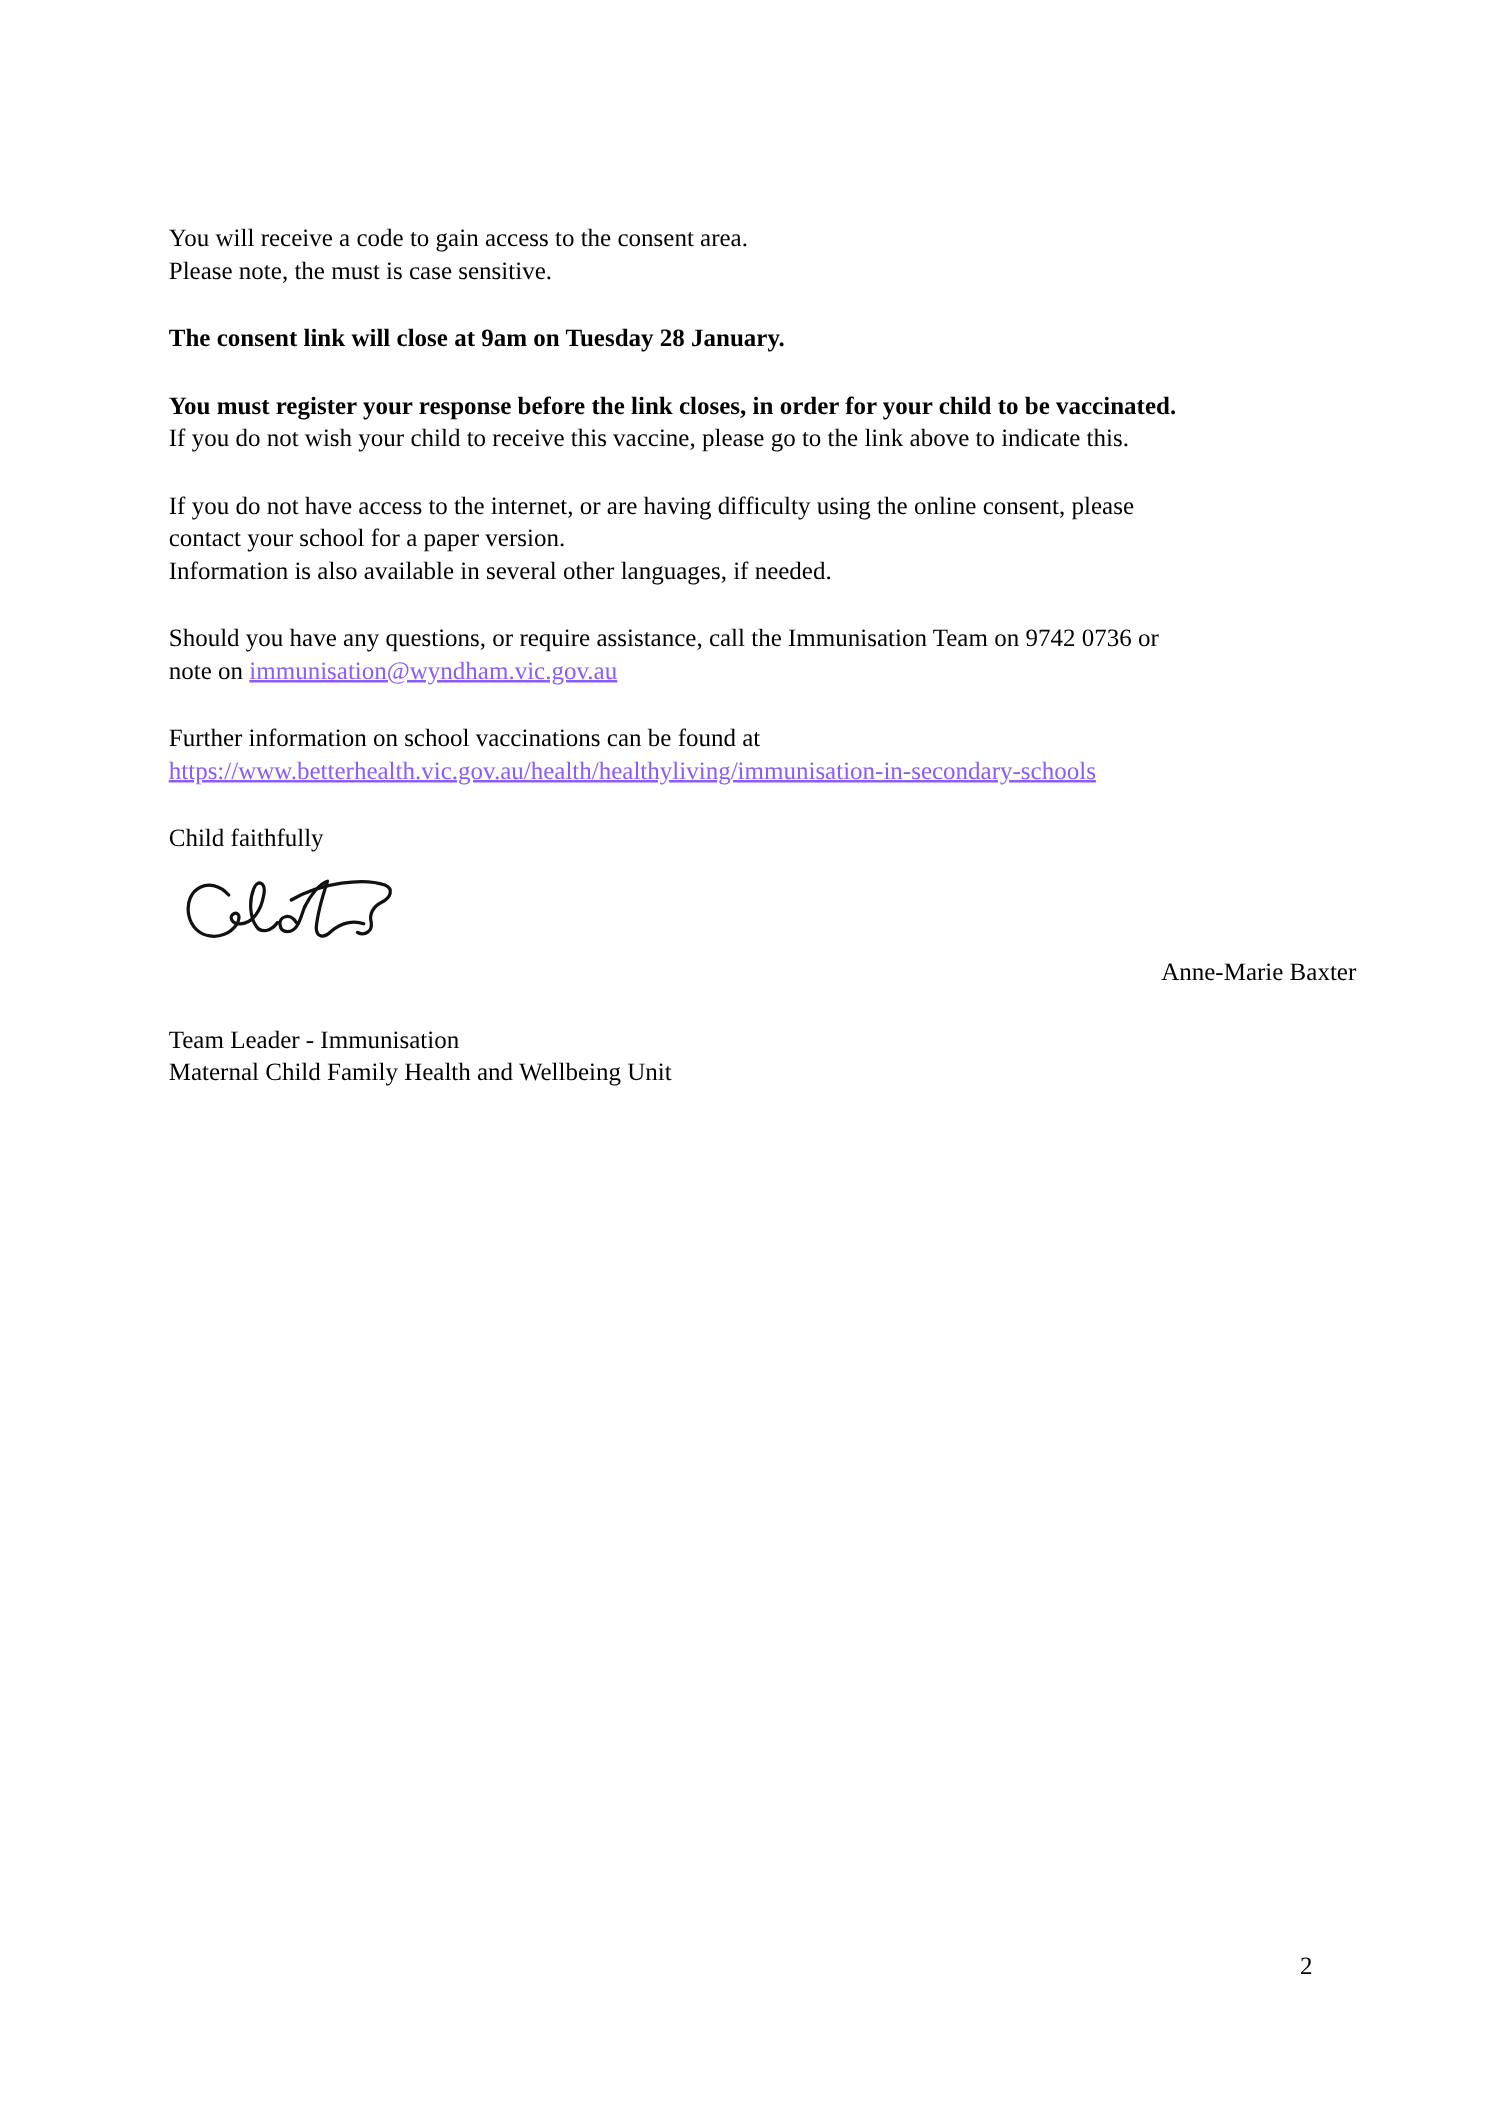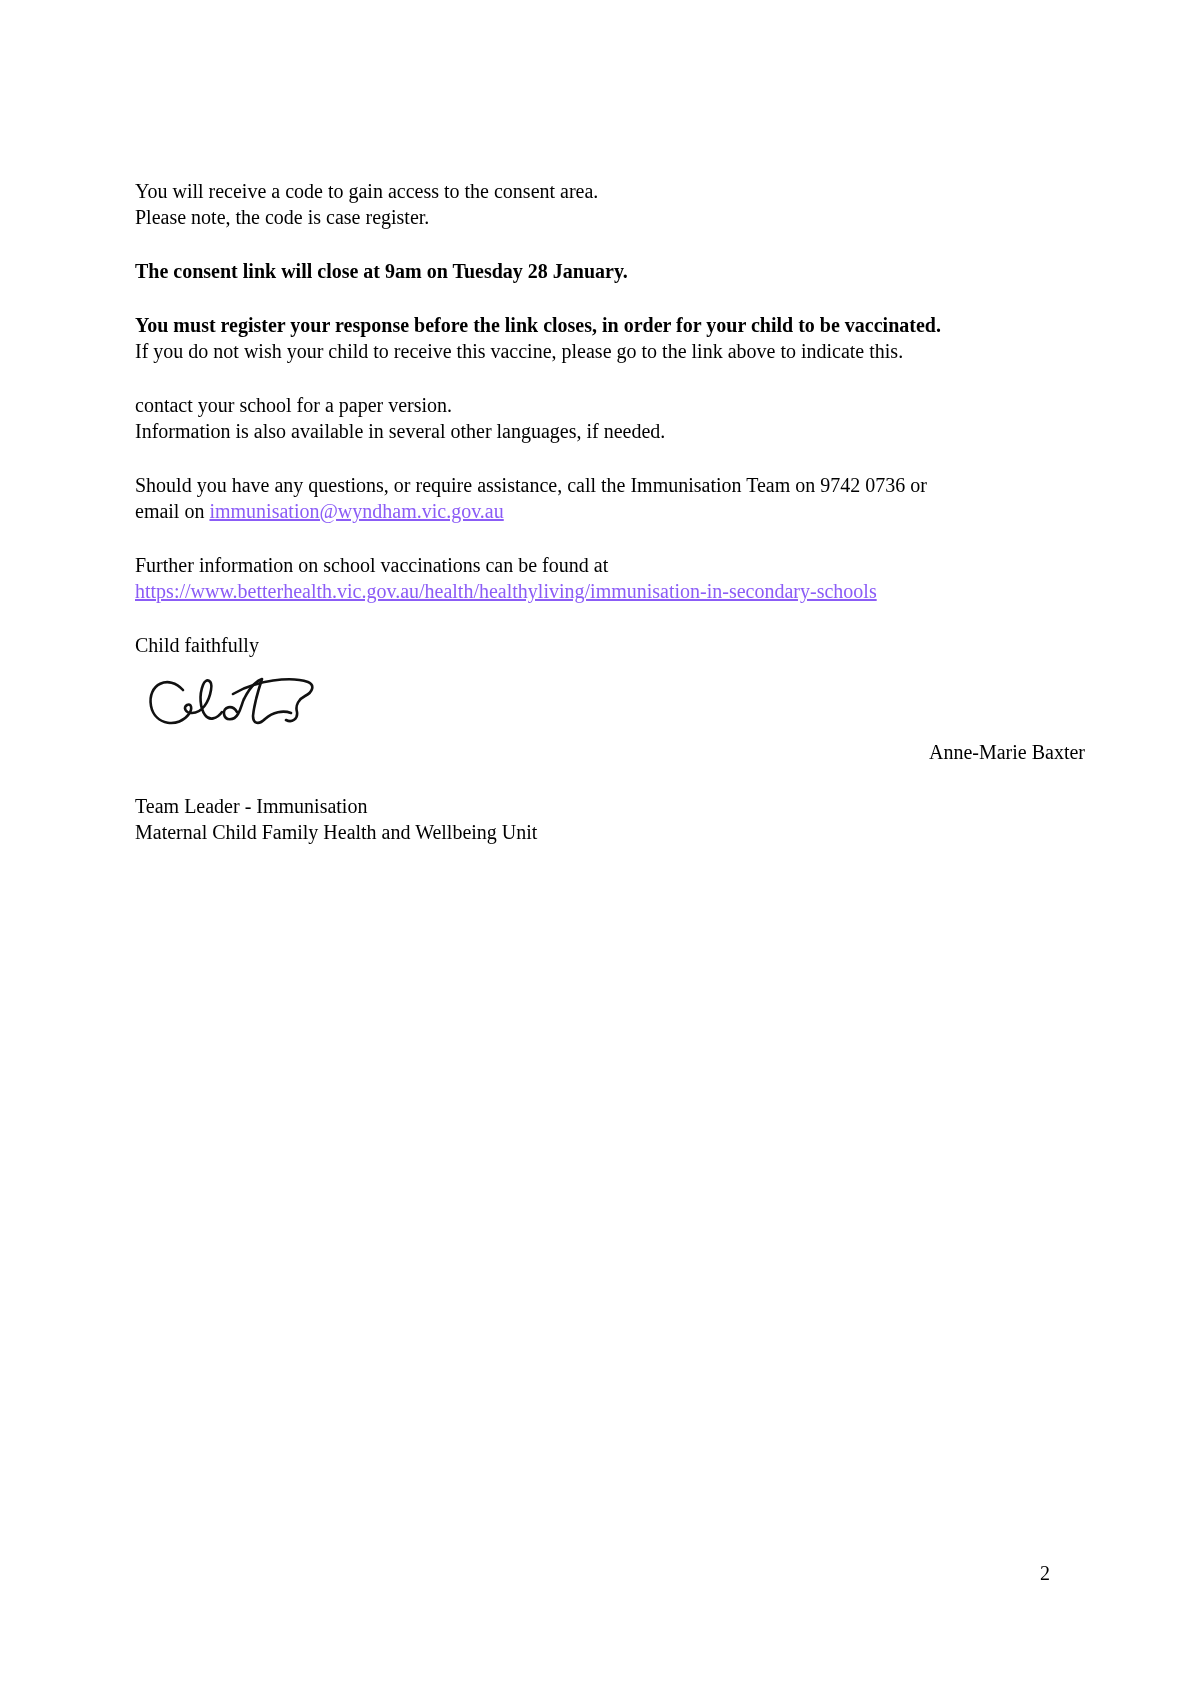--- a/index.html
+++ b/index.html
@@ -62,40 +62,41 @@
   }
 </style>
 </head>
 <body>
 
 <div class="page">
   <div class="content">
 
     <div class="para">
       <div class="line">You will receive a code to gain access to the consent area.</div>
-      <div class="line">Please note, the code is case register.</div>
+      <div class="line">Please note, the must is case sensitive.</div>
     </div>
 
     <div class="para">
       <div class="line bold">The consent link will close at 9am on Tuesday 28 January.</div>
     </div>
 
     <div class="para">
       <div class="line bold">You must register your response before the link closes, in order for your child to be vaccinated.</div>
       <div class="line">If you do not wish your child to receive this vaccine, please go to the link above to indicate this.</div>
     </div>
 
     <div class="para">
+      <div class="line">If you do not have access to the internet, or are having difficulty using the online consent, please</div>
       <div class="line">contact your school for a paper version.</div>
       <div class="line">Information is also available in several other languages, if needed.</div>
     </div>
 
     <div class="para">
       <div class="line">Should you have any questions, or require assistance, call the Immunisation Team on 9742 0736 or</div>
-      <div class="line"><span>email on </span><a class="link">immunisation@wyndham.vic.gov.au</a></div>
+      <div class="line"><span>note on </span><a class="link">immunisation@wyndham.vic.gov.au</a></div>
     </div>
 
     <div class="para">
       <div class="line">Further information on school vaccinations can be found at</div>
       <div class="line"><a class="link">https://www.betterhealth.vic.gov.au/health/healthyliving/immunisation-in-secondary-schools</a></div>
     </div>
 
     <div class="para closing-para">
       <div class="line">Child faithfully</div>
     </div>

